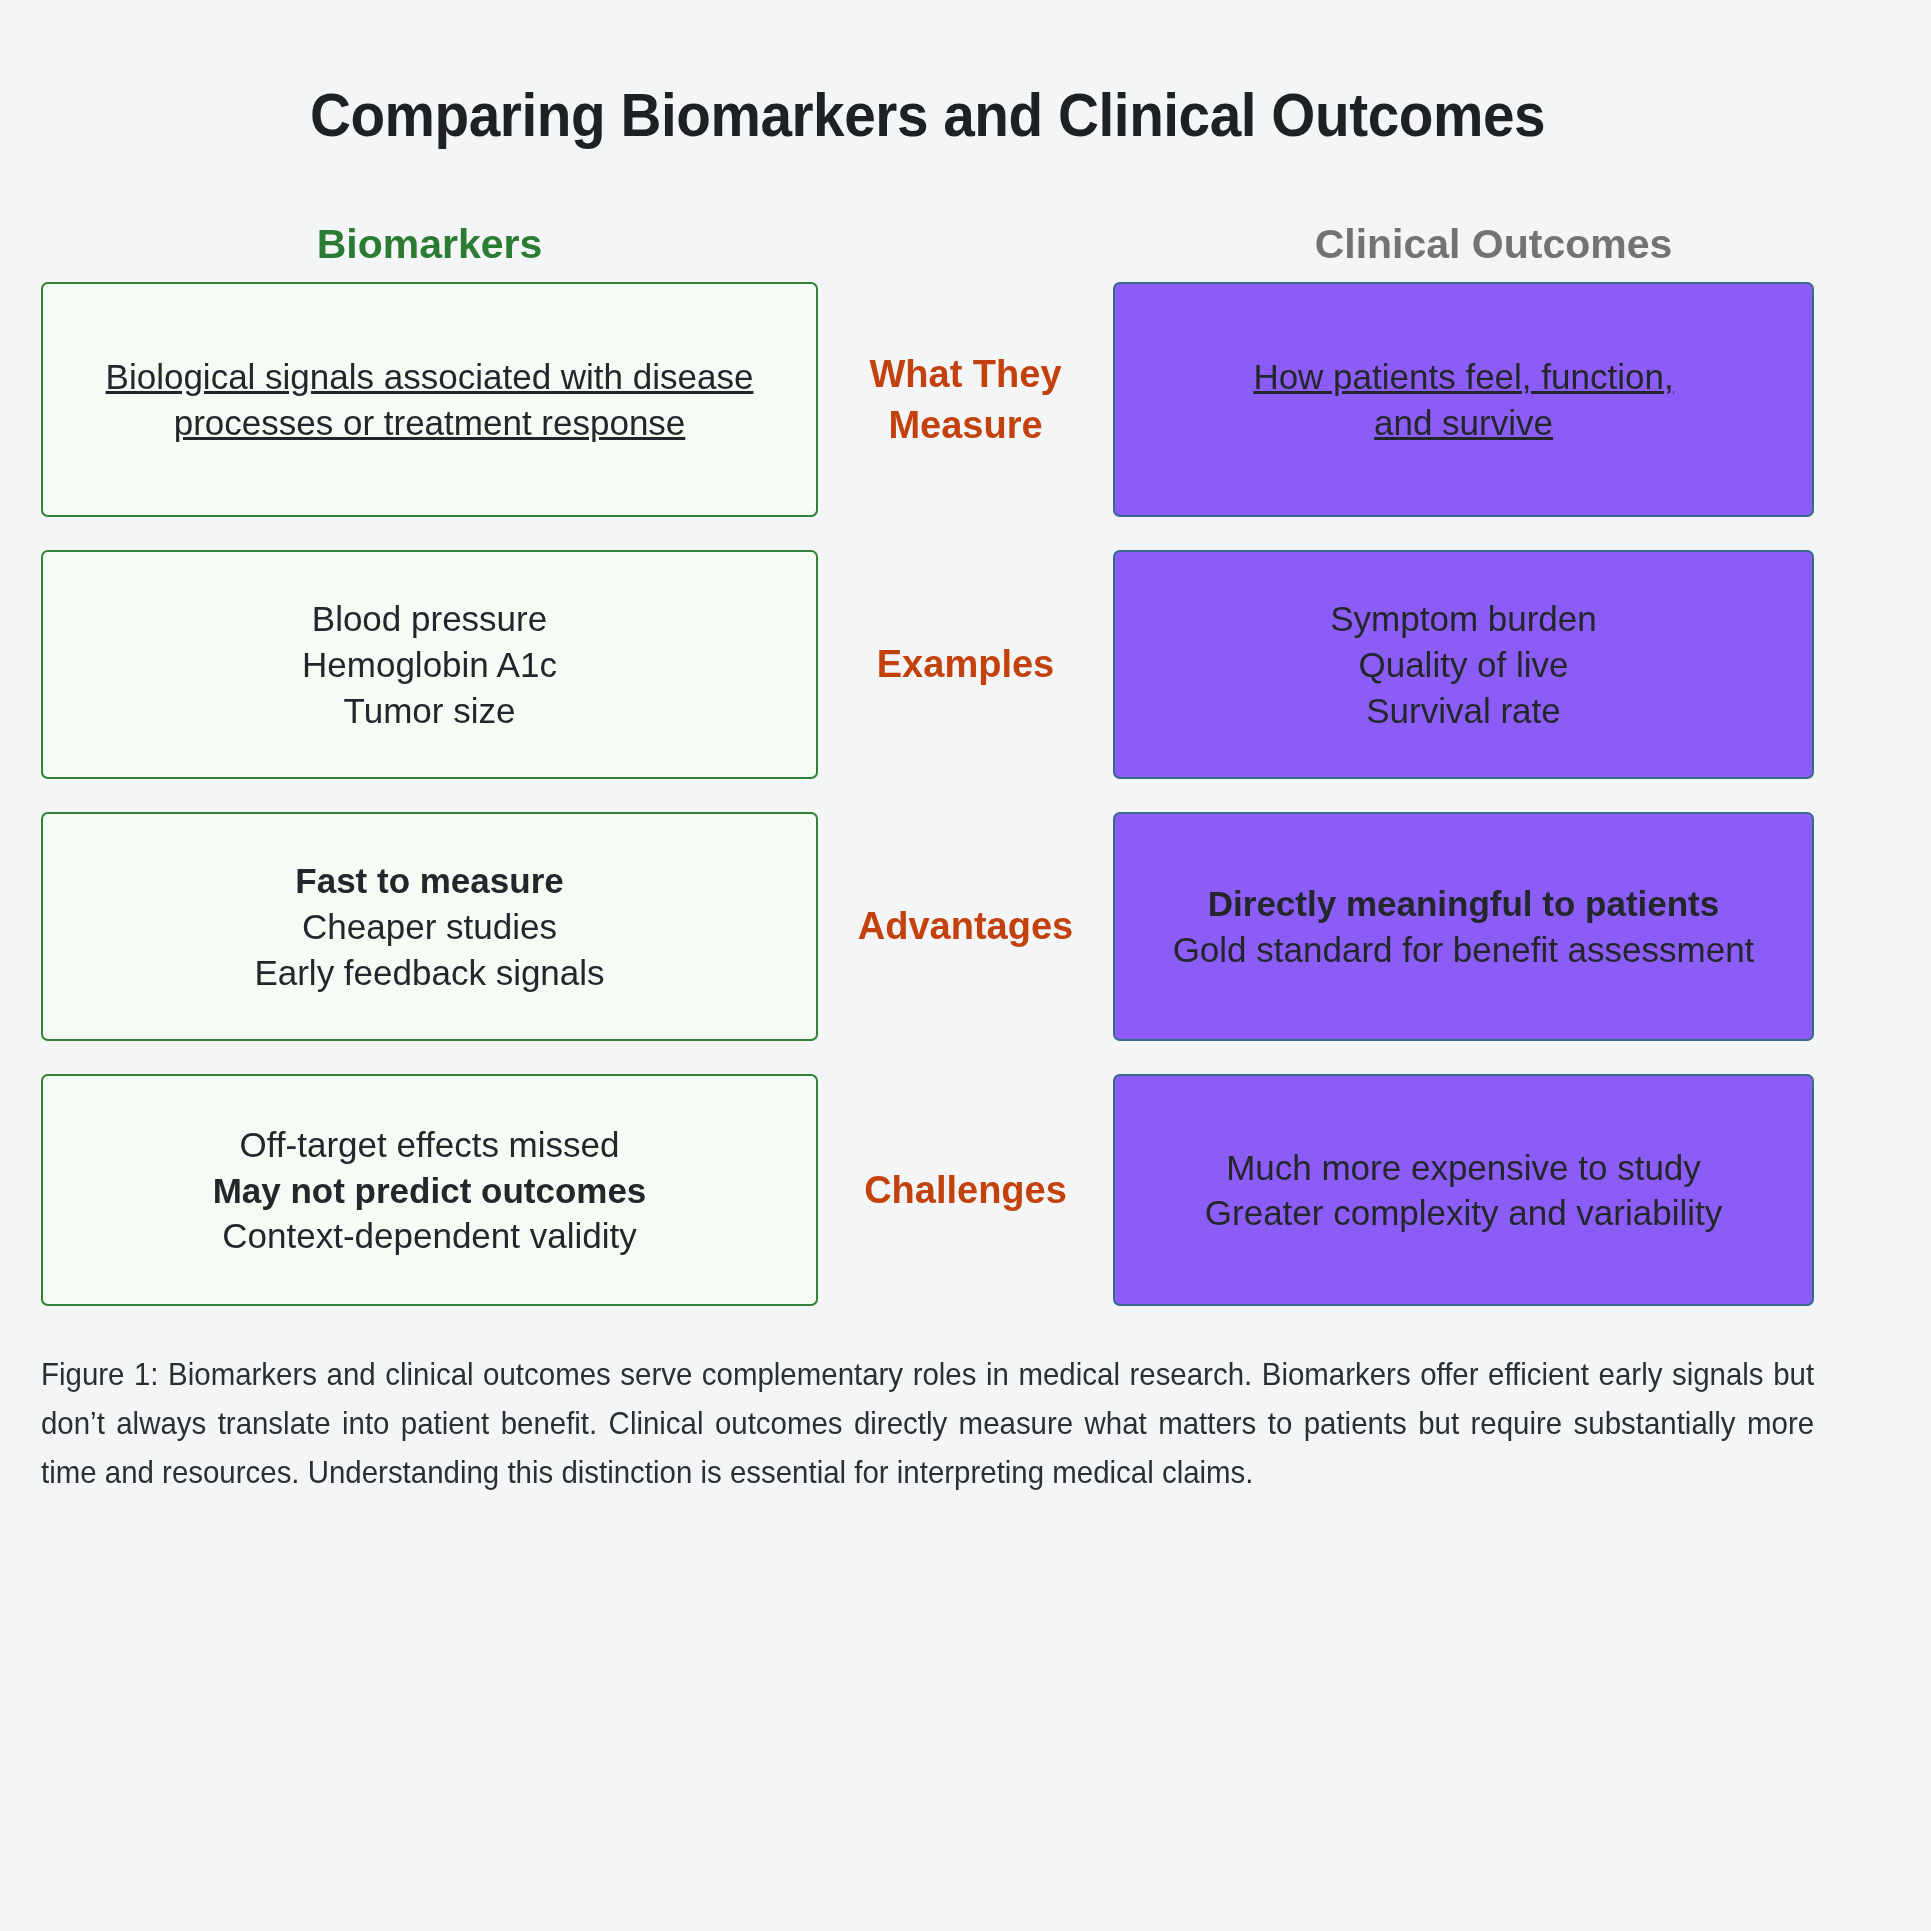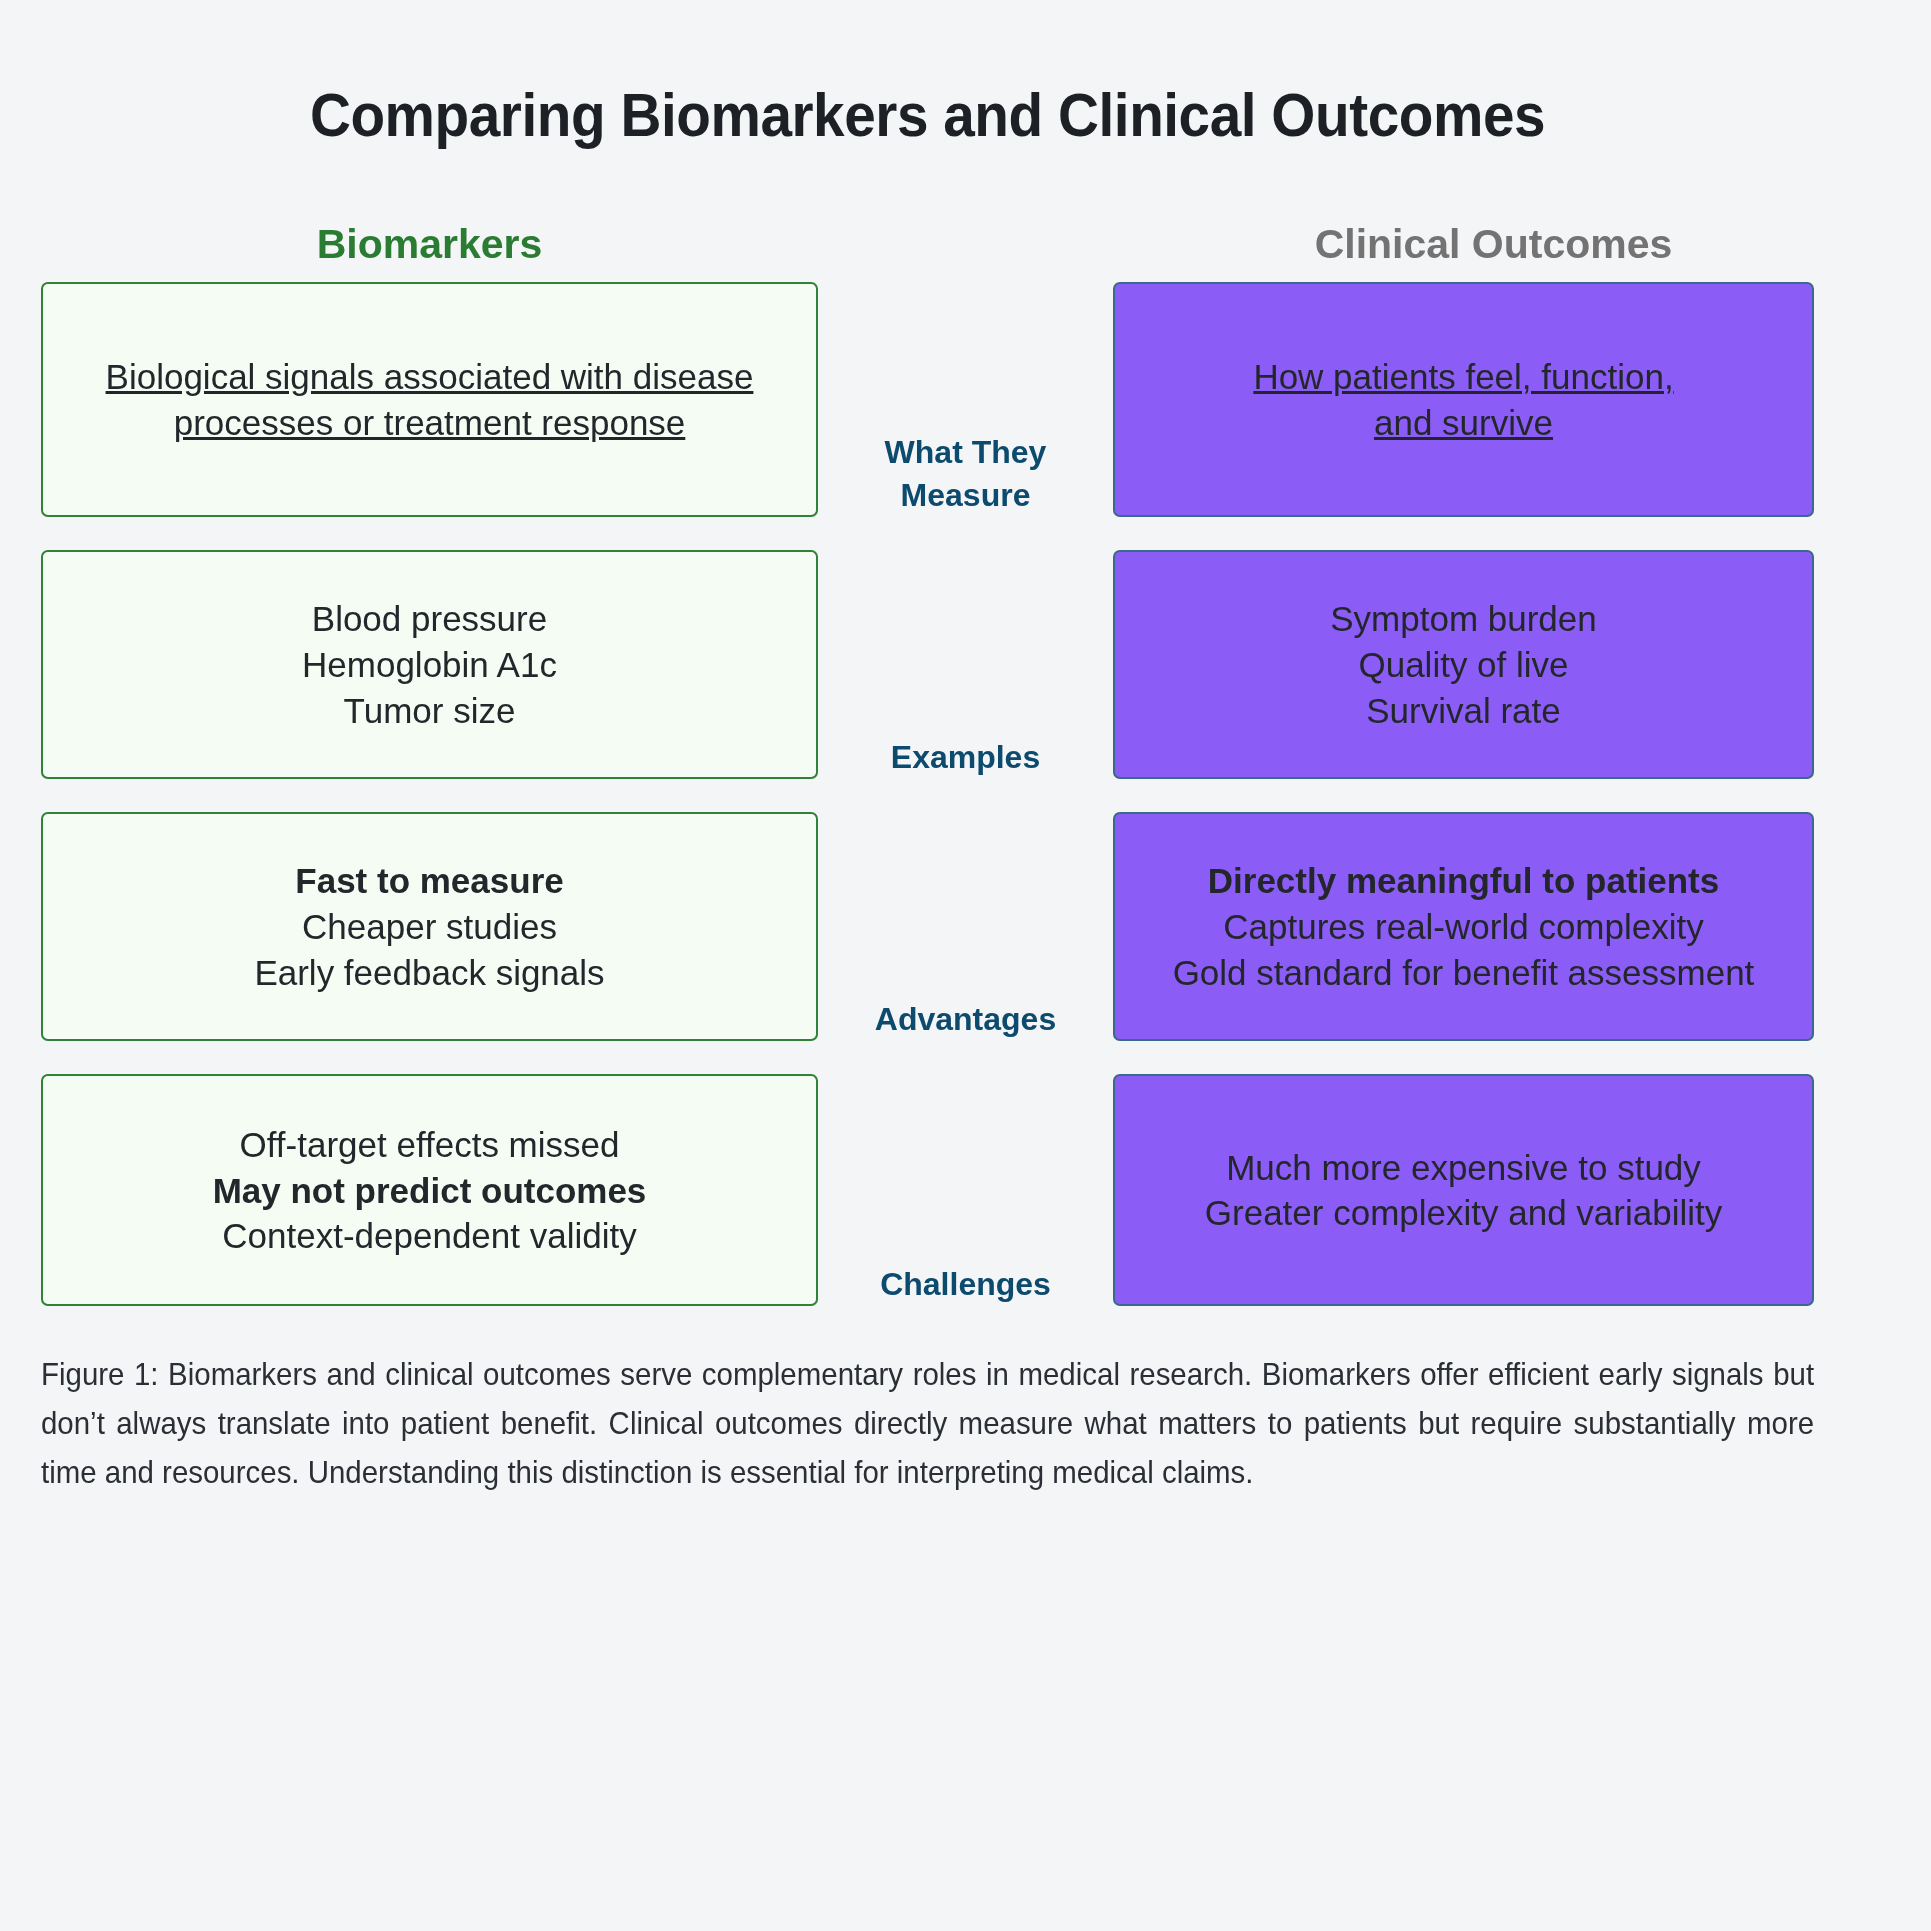--- a/index.html
+++ b/index.html
@@ -84,27 +84,27 @@
 
   .cell.right {
     flex: 1 1 auto;
     background: #8b5cf6;
     border: 2.9px solid #396a8a;
   }
 
   .mid-label {
     flex: 0 0 295px;
     display: flex;
-    align-items: flex-end;
+    align-items: center;
     justify-content: center;
     text-align: center;
     font-weight: bold;
-    font-size: 32px;
+    font-size: 38px;
     line-height: 1.35;
-    color: #0c4a6e;
+    color: #c2410c;
     padding: 0 13.5px;
   }
 
   .cell-line {
     font-size: 35px;
     line-height: 1.31;
     color: #23272c;
     white-space: pre-line;
   }
   .cell-line.bold { font-weight: bold; }
@@ -174,21 +174,20 @@
         <div class="cell left">
           <div class="cell-line bold">Fast to measure</div>
           <div class="cell-line">Cheaper studies</div>
           <div class="cell-line">Early feedback signals</div>
         </div>
         <div class="mid-label">
           <span style="white-space: pre-line;">Advantages</span>
         </div>
         <div class="cell right">
           <div class="cell-line bold">Directly meaningful to patients</div>
-          <div class="cell-line">Captures real-world complexity</div>
           <div class="cell-line">Gold standard for benefit assessment</div>
         </div>
       </div>
       <div class="row row-3">
         <div class="cell left">
           <div class="cell-line">Off-target effects missed</div>
           <div class="cell-line bold">May not predict outcomes</div>
           <div class="cell-line">Context-dependent validity</div>
         </div>
         <div class="mid-label">

